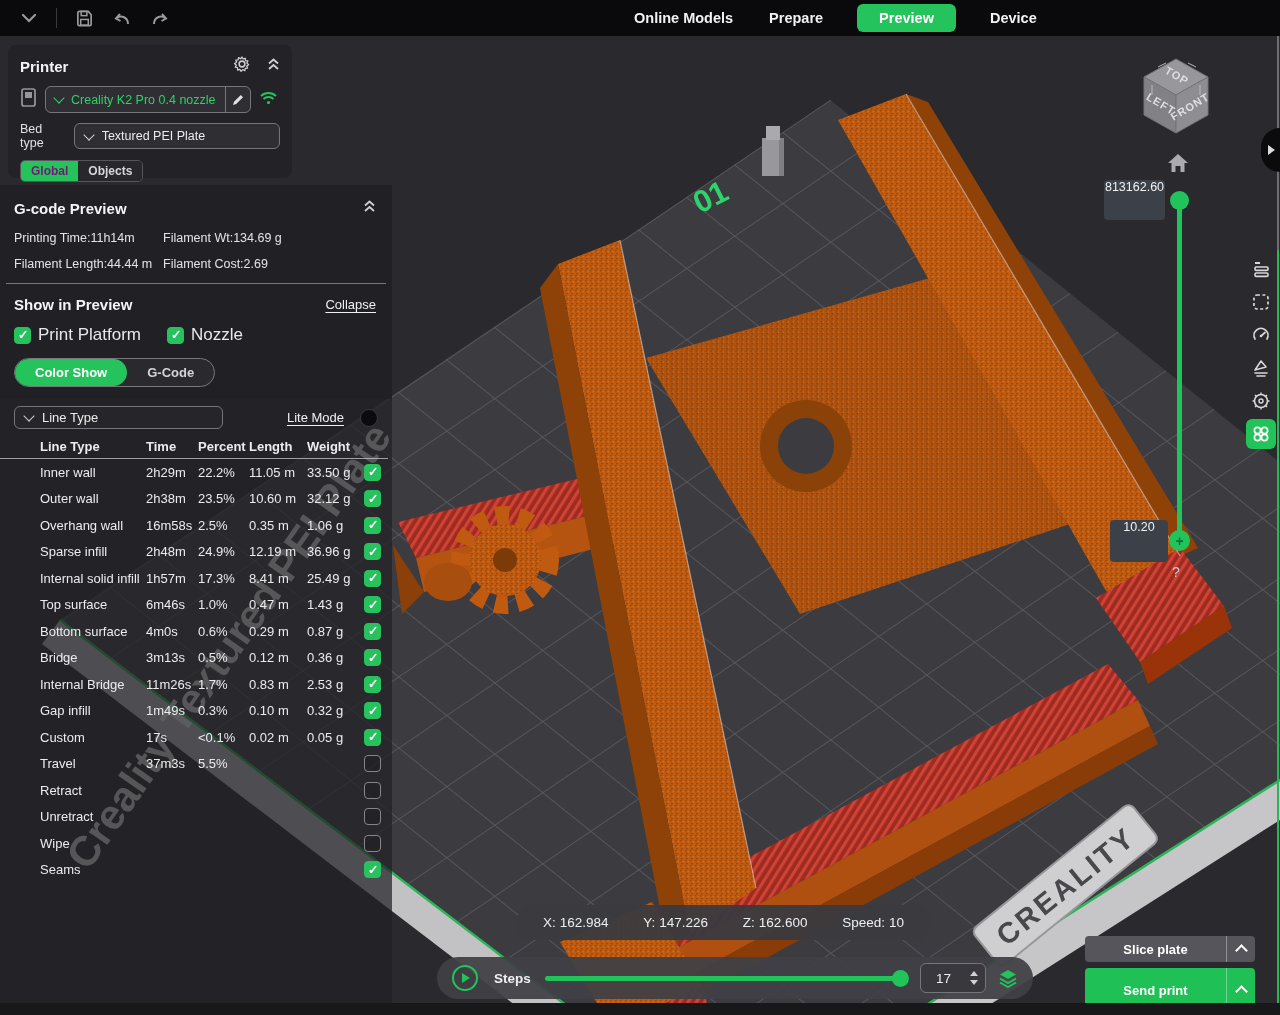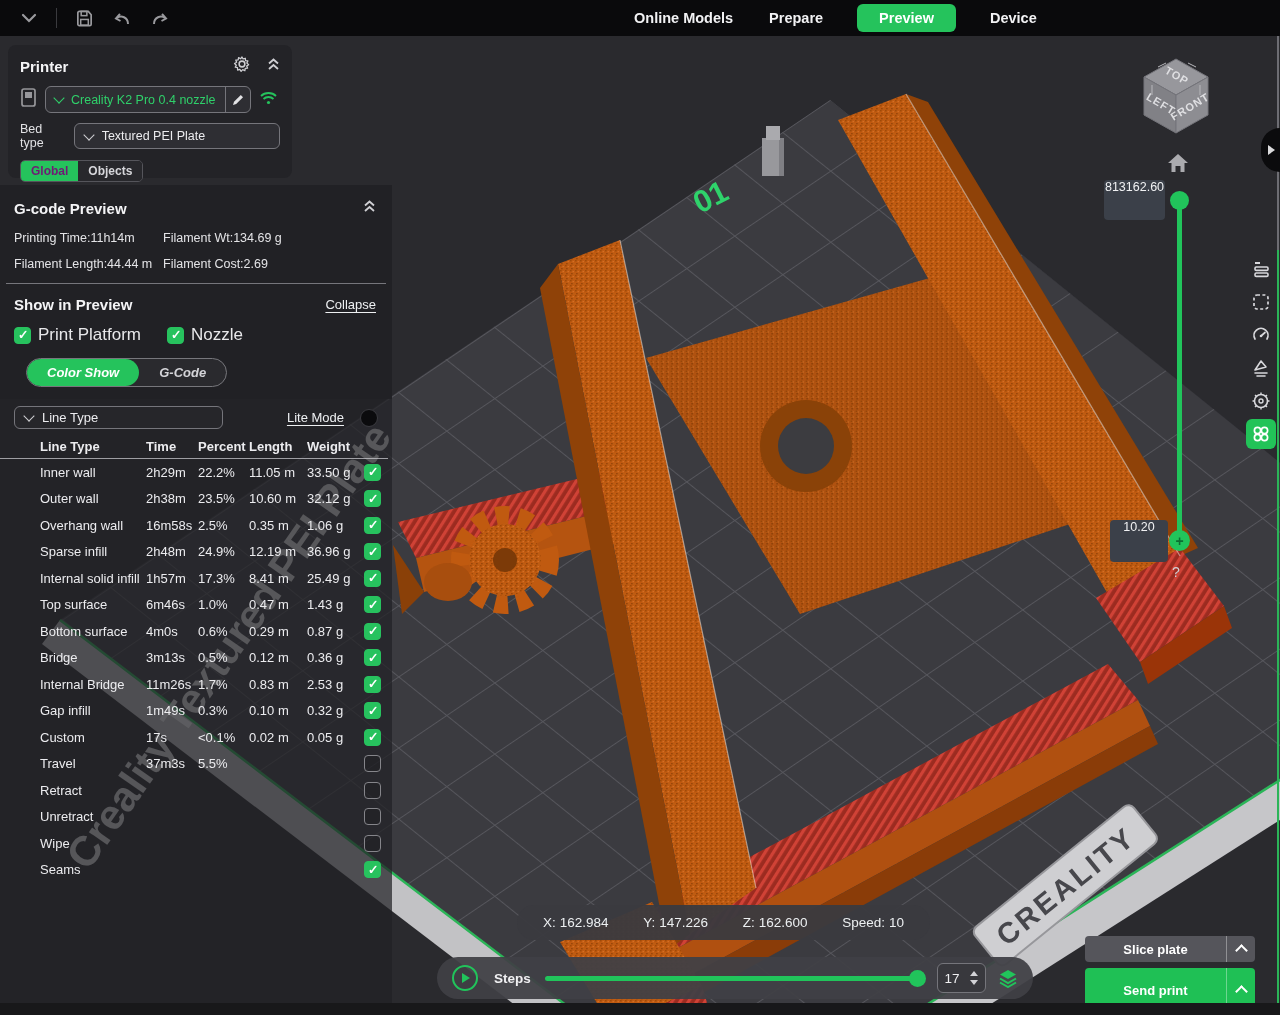--- a/index.html
+++ b/index.html
@@ -45,21 +45,21 @@
   .gc-title-row{display:flex;align-items:center;padding:0 16px 0 14px;height:26px;}
   .gc-title{font-size:15px;font-weight:bold;color:#f4f4f6;flex:1;}
   .gc-stats{padding:4px 14px 0;font-size:12.5px;color:#e4e4e7;}
   .gc-stats .srow{display:grid;grid-template-columns:149px auto;height:26px;align-items:center;}
   .divider{border-top:1px solid rgba(190,190,196,0.55);margin:6px 6px 0;}
   .sip-row{display:flex;align-items:center;padding:12px 16px 0 14px;}
   .sip-title{font-size:15px;font-weight:bold;color:#f4f4f6;flex:1;}
   .link{font-size:13px;color:#eef0f2;text-decoration:underline;text-underline-offset:3px;}
   .cb-row{display:flex;align-items:center;gap:26px;padding:12px 14px 0;}
   .cbitem{display:flex;align-items:center;gap:7px;font-size:17px;color:#e8e8ea;}
-  .seg-row{padding:13px 26px 12px;font-style:italic;}
+  .seg-row{padding:13px 14px 12px;}
   .mode-seg{display:inline-flex;border:1px solid #77777c;border-radius:15px;overflow:hidden;height:27px;background:#2a2a2e;}
   .mode-seg .cell{display:flex;align-items:center;padding:0 20px;font-size:13px;font-weight:bold;color:#d4d4d8;}
   .mode-seg .cell.active{background:#25c35c;color:#fff;border-radius:14px;}
   .lt-row{display:flex;align-items:center;padding:7px 14px 4px;}
   .lt-dd{width:209px;height:23px;font-size:13px;color:#ececef;background:rgba(40,40,45,0.65);}
   .lite{margin-left:auto;display:flex;align-items:center;gap:16px;}
   .toggle{width:18px;height:18px;border-radius:50%;background:#0b0b0d;border:1.5px solid #3a3a3f;box-sizing:border-box;}
   .lt-table{padding:2px 0 0;}
   .ltr{display:grid;grid-template-columns:26px 106px 52px 51px 58px 57px 24px;align-items:center;height:26.5px;padding-left:14px;font-size:13px;color:#ececef;}
   .ltr.header{font-weight:bold;height:23px;border-bottom:1px solid rgba(200,200,205,0.75);margin-right:4px;}
@@ -82,21 +82,21 @@
   .edge-line-green{position:absolute;left:1277px;top:250px;width:2px;height:753px;background:#2bb558;z-index:15;}
   
   .status-pill{position:absolute;left:517px;top:905px;width:413px;height:35px;background:rgba(58,58,63,0.95);border-radius:17px;z-index:22;display:flex;align-items:center;justify-content:space-between;padding:0 26px;box-sizing:border-box;font-size:13.5px;color:#eceff1;}
   .status-pill b{font-weight:normal;margin-left:4px;}
   .steps-bar{position:absolute;left:437px;top:957px;width:596px;height:42px;background:rgba(64,64,69,0.94);border-radius:21px;z-index:22;display:flex;align-items:center;padding:0 15px;box-sizing:border-box;}
   .play-btn{width:26px;height:26px;border-radius:50%;border:2px solid #21c45b;box-sizing:border-box;display:flex;align-items:center;justify-content:center;flex:none;}
   .play-btn .tri{width:0;height:0;border-top:5px solid transparent;border-bottom:5px solid transparent;border-left:8px solid #21c45b;margin-left:2px;}
   .steps-label{font-size:13.5px;font-weight:bold;color:#f0f0f2;margin:0 14px 0 16px;}
   .steps-track{flex:1;height:5px;background:#21c45b;border-radius:3px;position:relative;margin-right:14px;}
   .steps-knob{position:absolute;right:-3px;top:-6px;width:17px;height:17px;border-radius:50%;background:#21c45b;}
-  .stepper{width:49px;height:30px;background:#38383d;border:1px solid #75757b;border-radius:6px;display:flex;align-items:center;box-sizing:border-box;flex:none;}
+  .stepper{width:66px;height:30px;background:#38383d;border:1px solid #75757b;border-radius:6px;display:flex;align-items:center;box-sizing:border-box;flex:none;}
   .stepper .val{flex:1;text-align:center;font-size:13.5px;color:#f0f0f2;}
   .stepper .spins{width:16px;display:flex;flex-direction:column;align-items:center;gap:4px;padding-right:3px;}
   .spin-up{width:0;height:0;border-left:4px solid transparent;border-right:4px solid transparent;border-bottom:5px solid #d2d2d6;}
   .spin-dn{width:0;height:0;border-left:4px solid transparent;border-right:4px solid transparent;border-top:5px solid #d2d2d6;}
   .layerjump{margin-left:12px;flex:none;display:flex;align-items:center;}
   .actions{position:absolute;left:1085px;top:936px;width:170px;z-index:22;display:flex;flex-direction:column;gap:6px;}
   .act-btn{height:26px;border-radius:4px;display:flex;align-items:stretch;overflow:hidden;font-size:13px;font-weight:bold;color:#fff;}
   .act-btn .lbl{flex:1;display:flex;align-items:center;justify-content:center;}
   .act-btn .more{width:28px;border-left:1px solid rgba(255,255,255,0.35);display:flex;align-items:center;justify-content:center;}
   .act-btn.grey{background:#55555b;}

